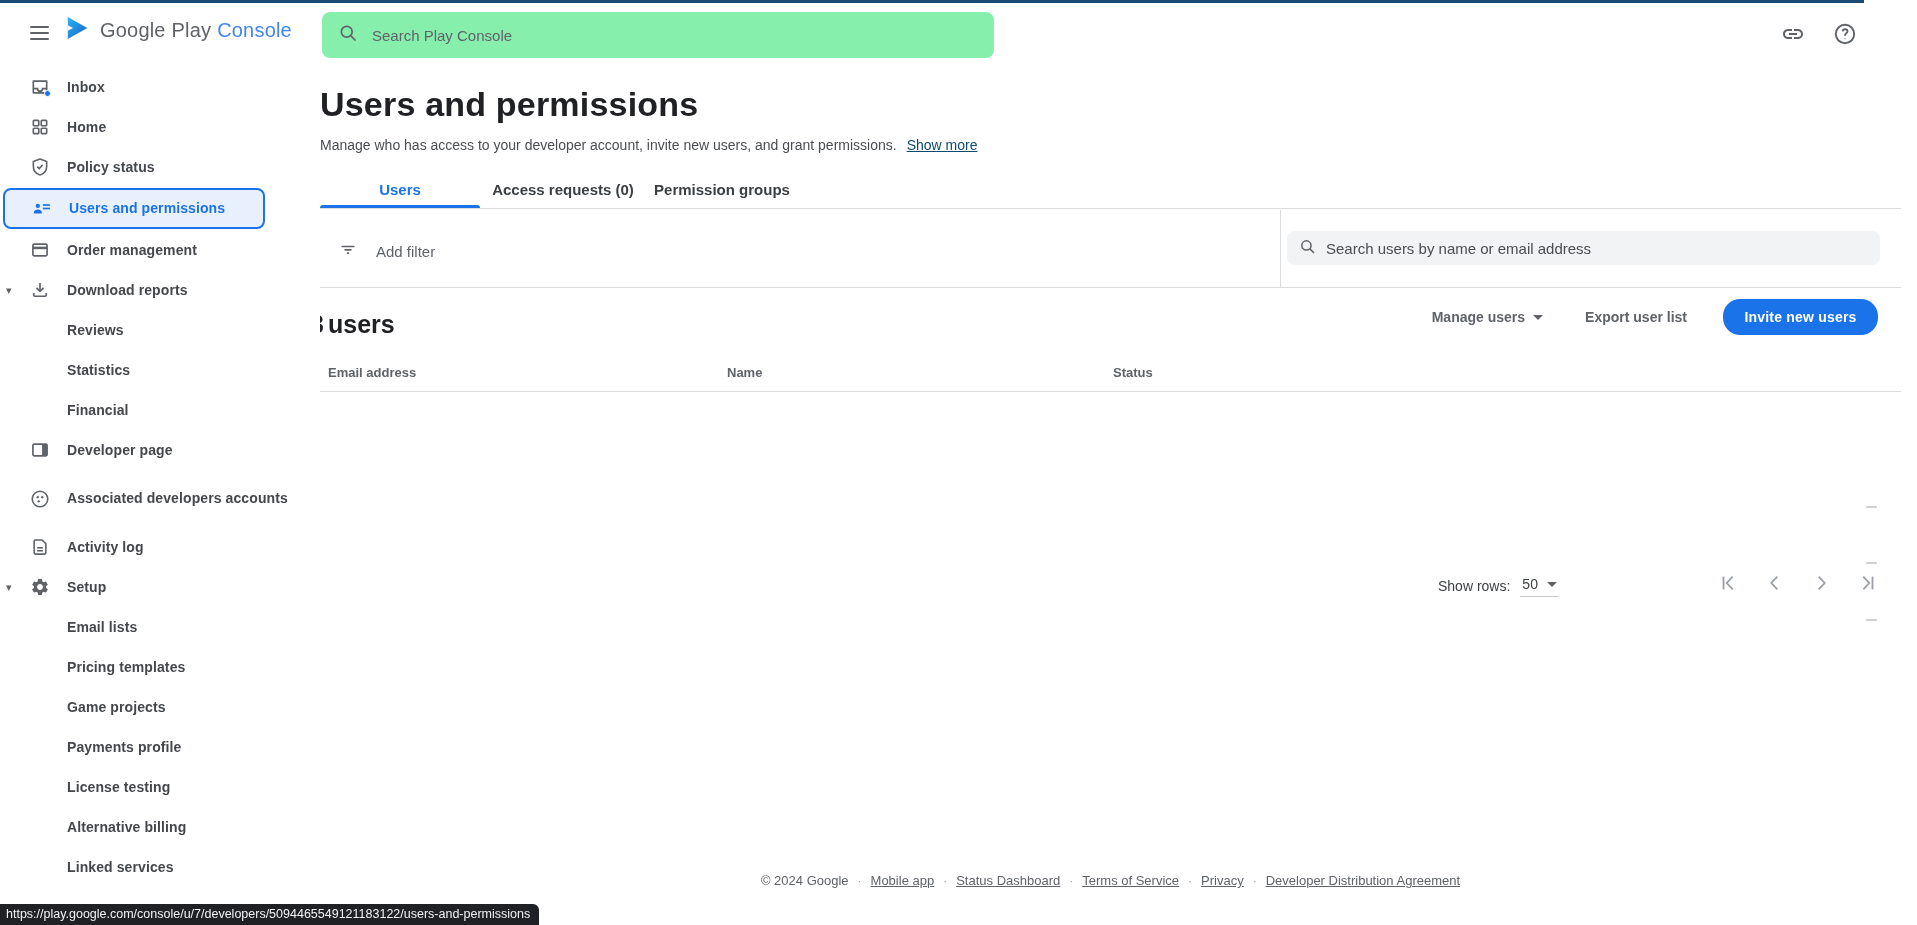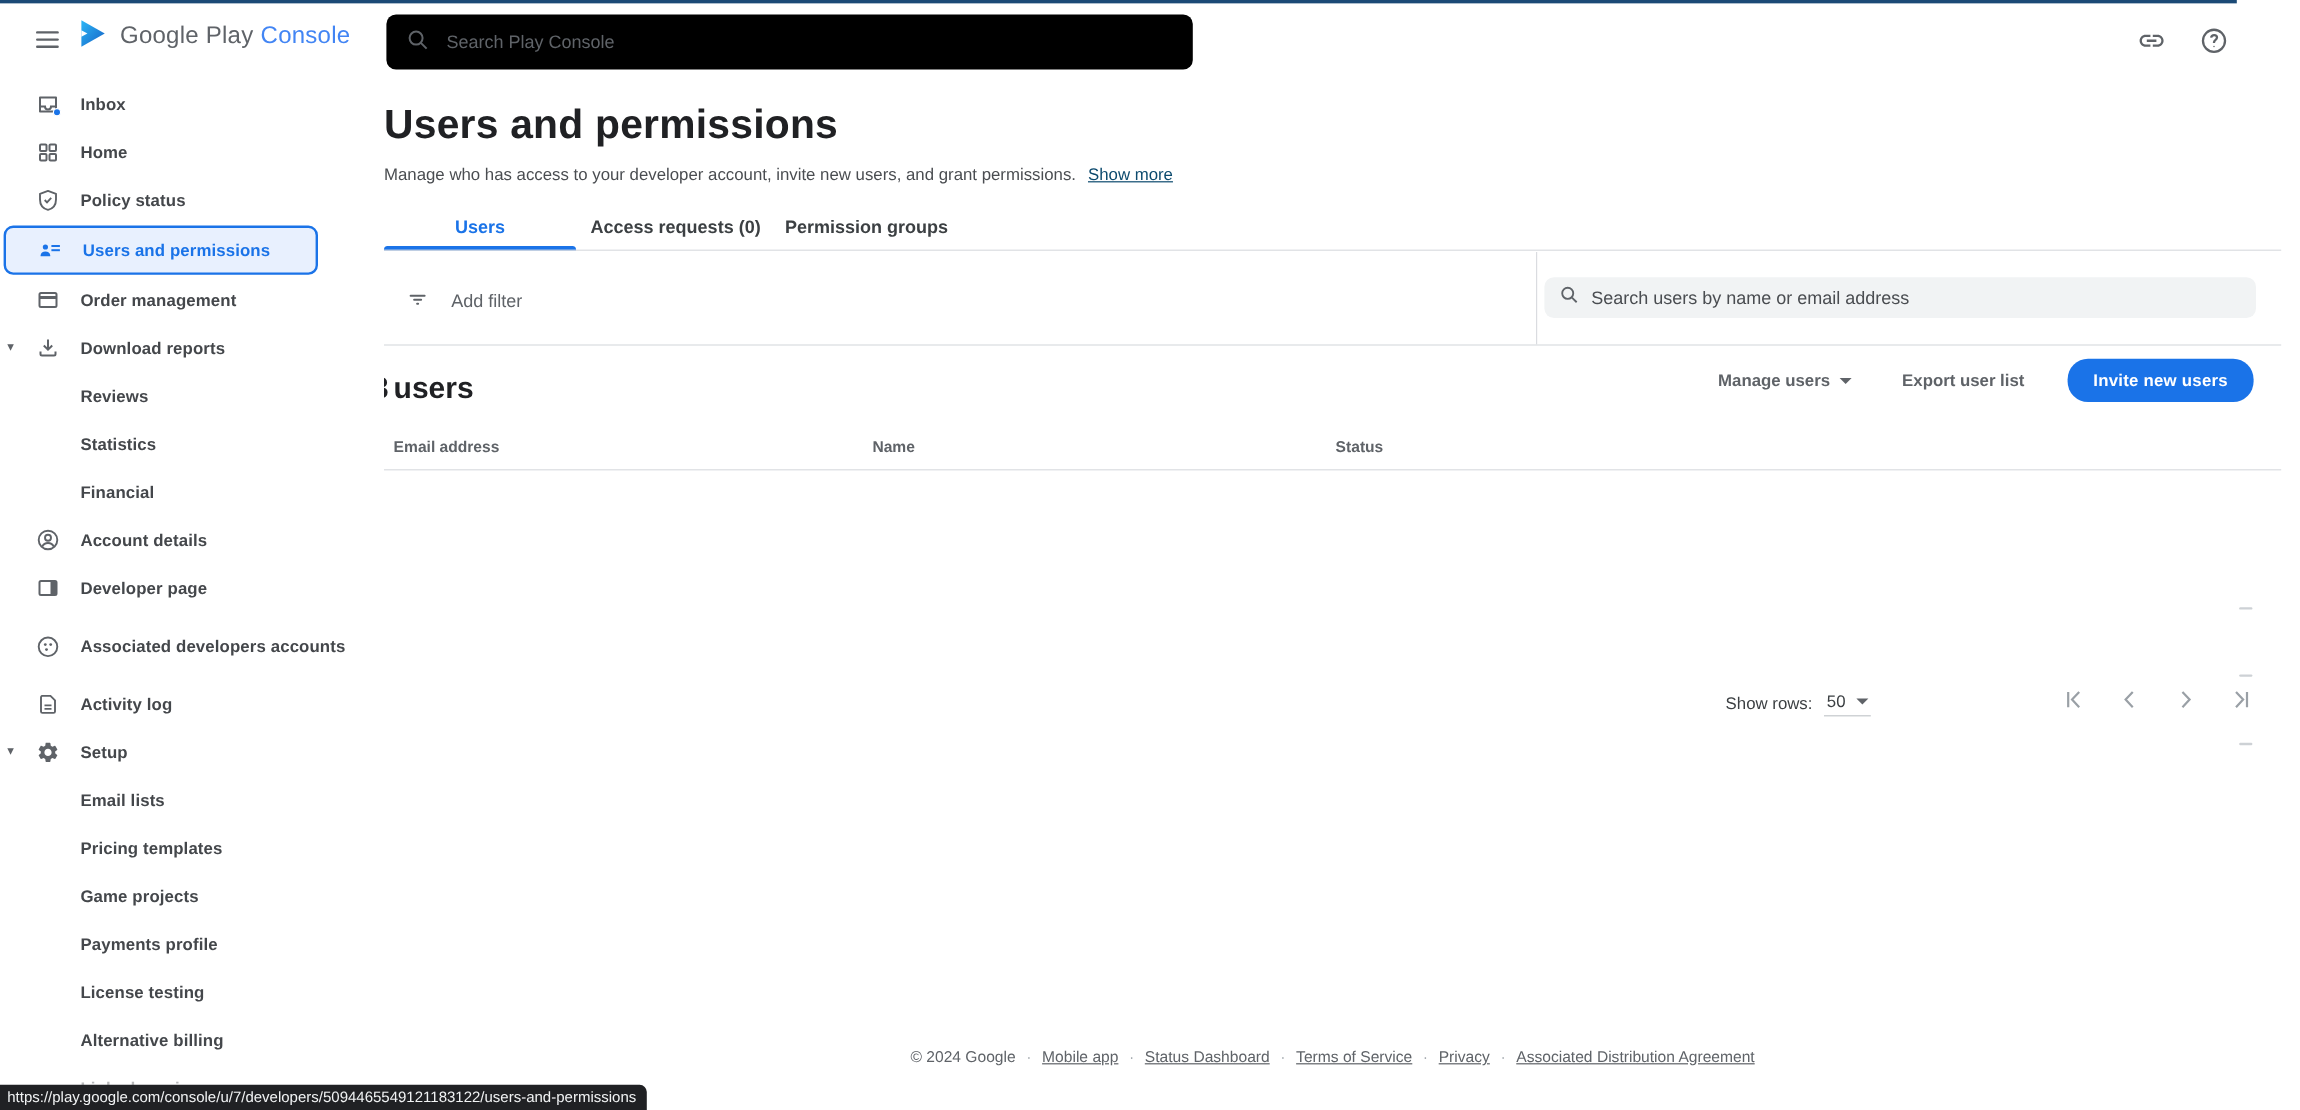--- a/index.html
+++ b/index.html
@@ -10,21 +10,21 @@
   .progress-line { position:absolute; top:0; left:0; width:1864px; height:3px; background:#1b4a76; }
 
   
   .topbar { position:absolute; top:3px; left:0; width:1917px; height:64px; background:#fff; }
   .hamburger { position:absolute; left:30px; top:23px; width:19px; height:14px; cursor:pointer; }
   .hamburger span { display:block; height:2px; background:#5f6368; margin-bottom:4px; border-radius:1px; }
   .logo { position:absolute; left:64px; top:12px; display:flex; align-items:center; gap:10px; }
   .logo-text { font-size:20px; letter-spacing:.2px; }
   .logo-gray { color:#5f6368; }
   .logo-blue { color:#4285f4; margin-left:6px; }
-  .gsearch { position:absolute; left:322px; top:9px; width:672px; height:46px; background:#000000;
+  .gsearch { position:absolute; left:322px; top:9px; width:672px; height:46px; background:#86efac;
              border-radius:8px; display:flex; align-items:center; padding:0 16px; gap:14px; }
   .gsearch-ph { color:#5f6368; font-size:15px; }
   .topbar-icons { position:absolute; right:60px; top:19px; display:flex; gap:28px; }
   .tb-icon { width:24px; height:24px; cursor:pointer; }
 
   
   .sidebar { position:absolute; top:67px; left:0; width:320px; height:858px; background:#fff; }
   .side-item { position:relative; height:40px; display:flex; align-items:center; cursor:pointer; }
   .side-item .expander { position:absolute; left:6px; top:50%; transform:translateY(-50%);
                          font-size:11px; color:#5f6368; line-height:1; }
@@ -212,28 +212,20 @@
     <div class="side-item child">
       <span class="s-label">Reviews</span>
     </div>
     <div class="side-item child">
       <span class="s-label">Statistics</span>
     </div>
     <div class="side-item child">
       <span class="s-label">Financial</span>
     </div>
     <div class="side-item">
-      <span class="s-icon"><svg width="20" height="20" viewBox="0 0 24 24" fill="none" stroke="#5f6368" stroke-width="1.9">
-          <circle cx="12" cy="12" r="9.3"></circle>
-          <circle cx="12" cy="9.7" r="3"></circle>
-          <path d="M6.2 18.6c1.2-2.4 3.3-3.6 5.8-3.6s4.6 1.2 5.8 3.6"></path>
-        </svg></span>
-      <span class="s-label">Account details</span>
-    </div>
-    <div class="side-item">
       <span class="s-icon"><svg width="20" height="20" viewBox="0 0 24 24" fill="none" stroke="#5f6368" stroke-width="2">
           <rect x="3.5" y="5" width="17" height="14" rx="1.5"></rect>
           <rect x="14.5" y="5" width="6" height="14" fill="#5f6368" stroke="none"></rect>
         </svg></span>
       <span class="s-label">Developer page</span>
     </div>
     <div class="side-item twoline">
       <span class="s-icon"><svg width="20" height="20" viewBox="0 0 24 24" fill="none" stroke="#5f6368" stroke-width="1.9">
           <circle cx="12" cy="12" r="9.3"></circle>
           <circle cx="9.3" cy="9.8" r="1.4" fill="#5f6368" stroke="none"></circle>
@@ -389,17 +381,17 @@
     <span>© 2024 Google</span>
   <span class="foot-sep">·</span>
       <a>Mobile app</a>
       <span class="foot-sep">·</span>
       <a>Status Dashboard</a>
       <span class="foot-sep">·</span>
       <a>Terms of Service</a>
       <span class="foot-sep">·</span>
       <a>Privacy</a>
       <span class="foot-sep">·</span>
-      <a>Associated Distribution Agreement</a>
+      <a>Developer Distribution Agreement</a>
     </footer>
 </main>
 
 <div class="status-url">https://play.google.com/console/u/7/developers/5094465549121183122/users-and-permissions</div>
 
 </body></html>

